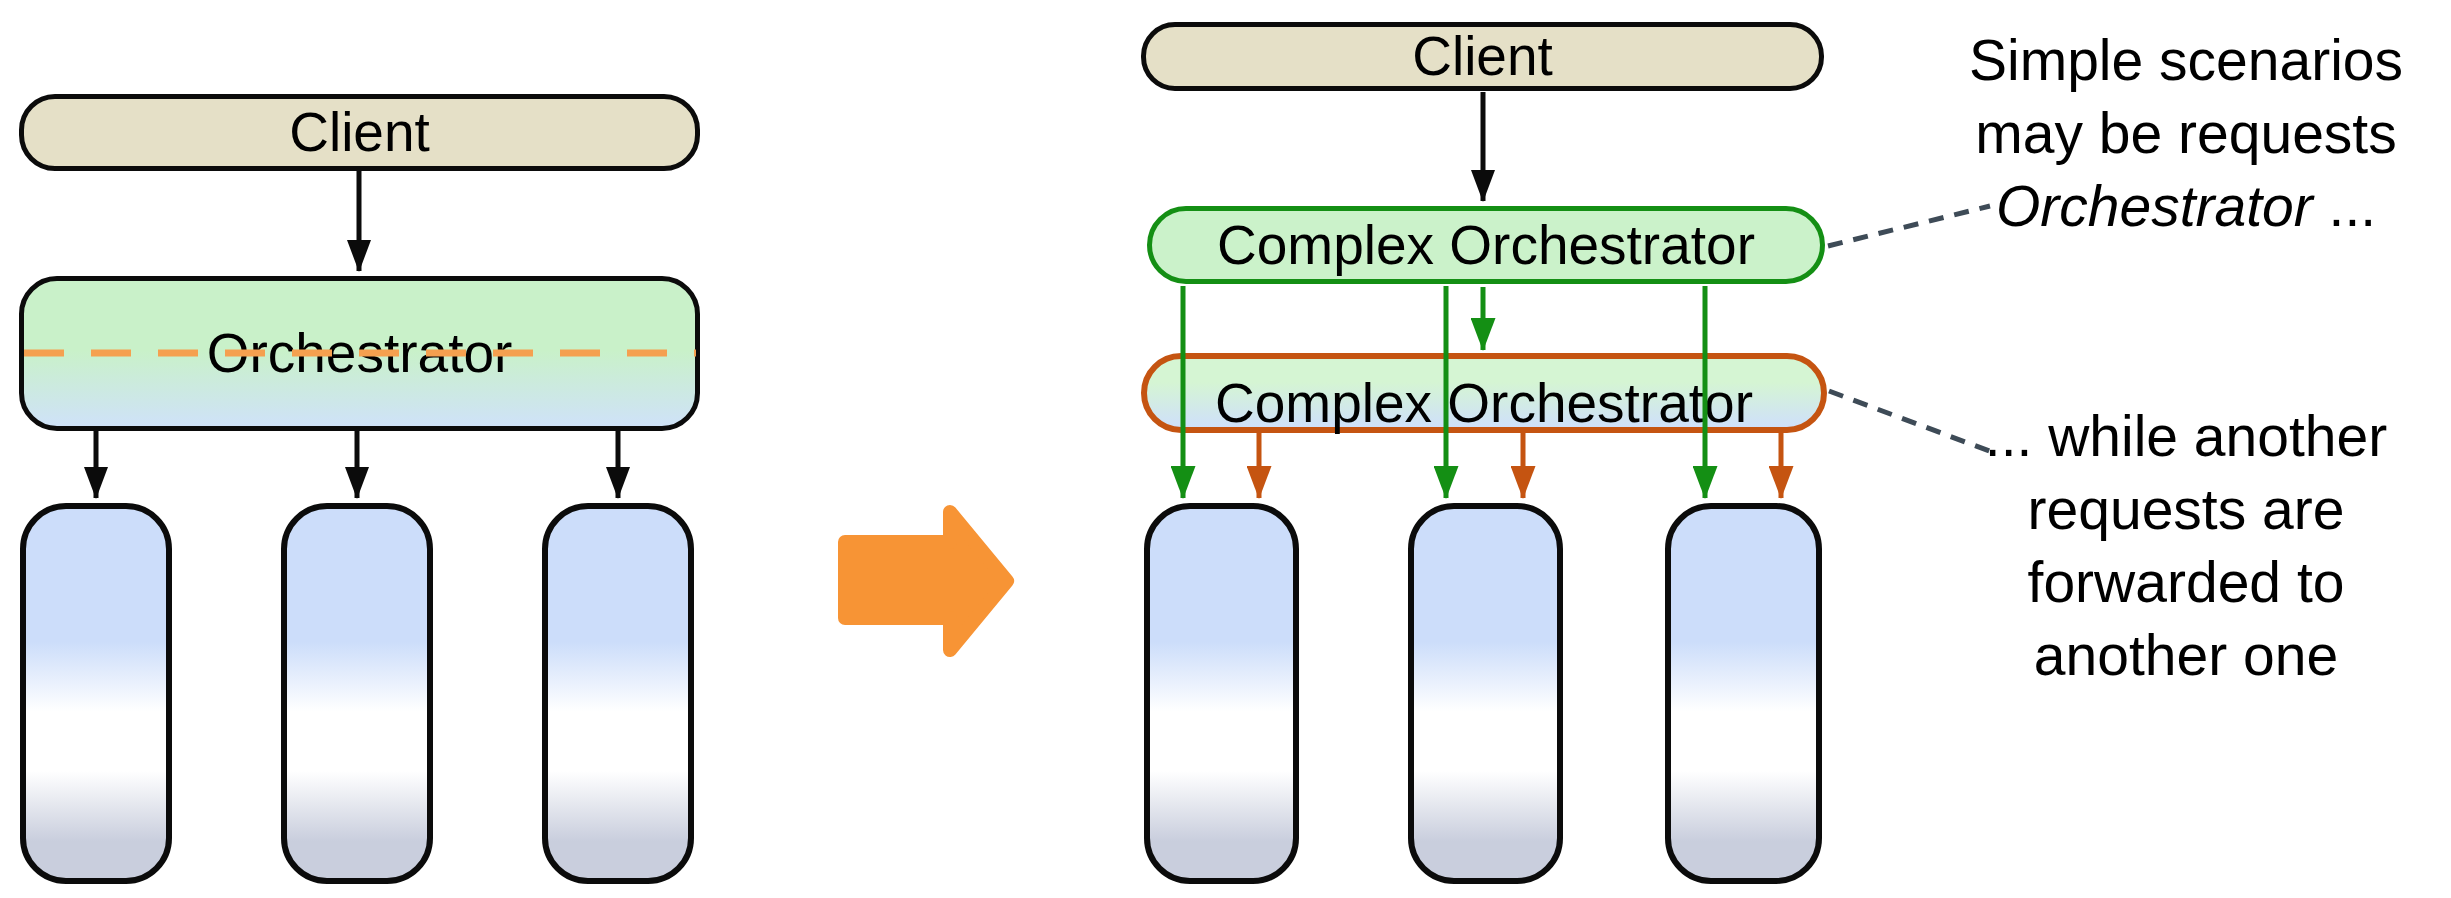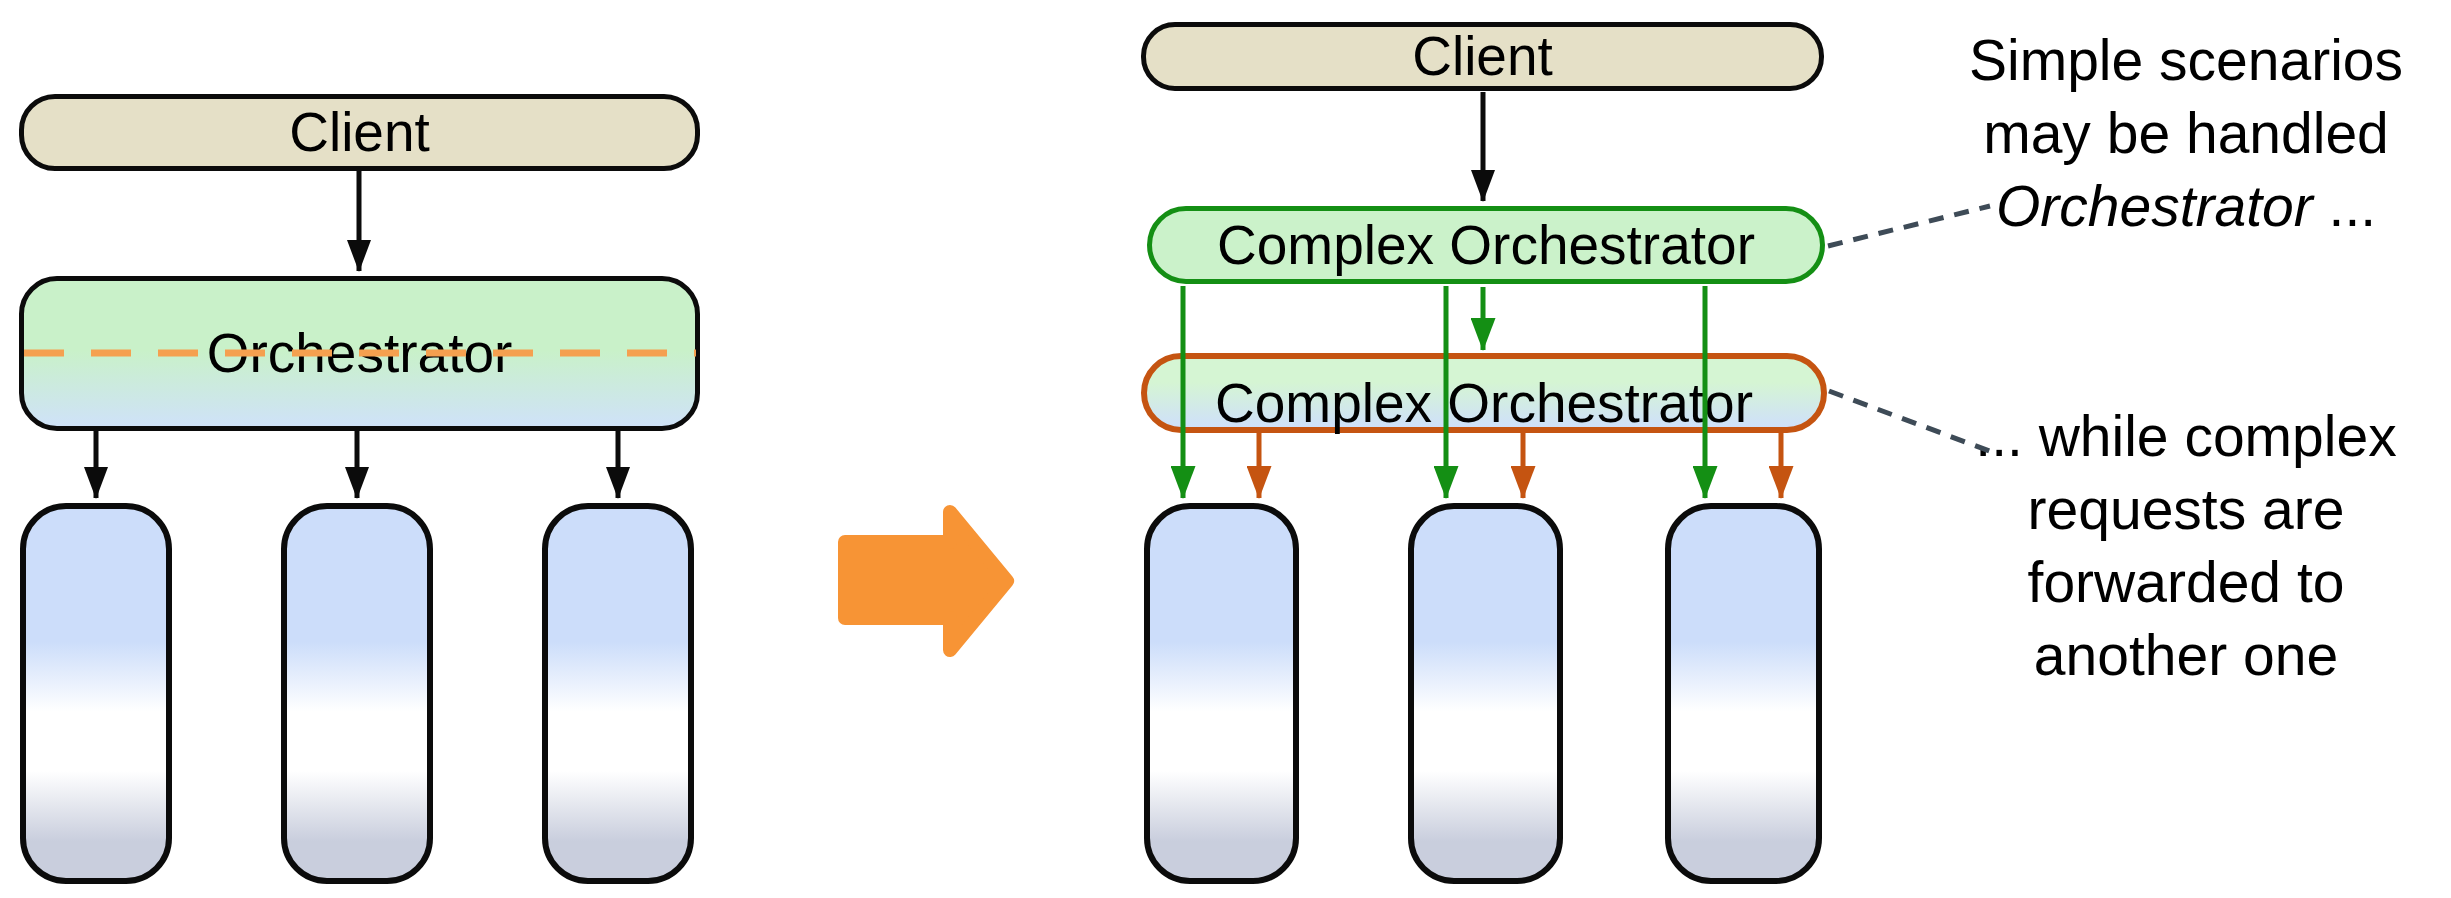--- a/index.html
+++ b/index.html
@@ -83,26 +83,26 @@
   <div class="pillar" style="left:1665px;top:503px;width:157px;height:381px;"></div>
 
   <div class="label" style="left:19px;top:94px;width:681px;height:77px;">Client</div>
   <div class="label" style="left:19px;top:276px;width:681px;height:155px;">Orchestrator</div>
   <div class="label" style="left:1141px;top:22px;width:683px;height:69px;">Client</div>
   <div class="label" style="left:1147px;top:206px;width:678px;height:78px;">Complex Orchestrator</div>
   <div class="label" style="left:1141px;top:353px;width:686px;height:100px;">Complex Orchestrator</div>
 
   <div class="note" style="left:1926px;top:24px;width:520px;">
     <div>Simple scenarios</div>
-    <div>may be handled</div>
+    <div>may be requests</div>
     <div><span class="em">Orchestrator</span><span> ...</span></div>
   </div>
 
   <div class="note" style="left:1926px;top:400px;width:520px;">
-    <div>... while complex</div>
+    <div>... while another</div>
     <div>requests are</div>
     <div>forwarded to</div>
     <div>another one</div>
   </div>
 
   <svg class="overlay" width="2451" height="898" viewBox="0 0 2451 898">
     <defs>
       <marker id="ah-black" markerUnits="userSpaceOnUse" markerWidth="32" markerHeight="24" refX="31" refY="12" orient="auto">
         <path d="M0,0 L32,12 L0,24 Z" class="mf-black"></path>
       </marker>

